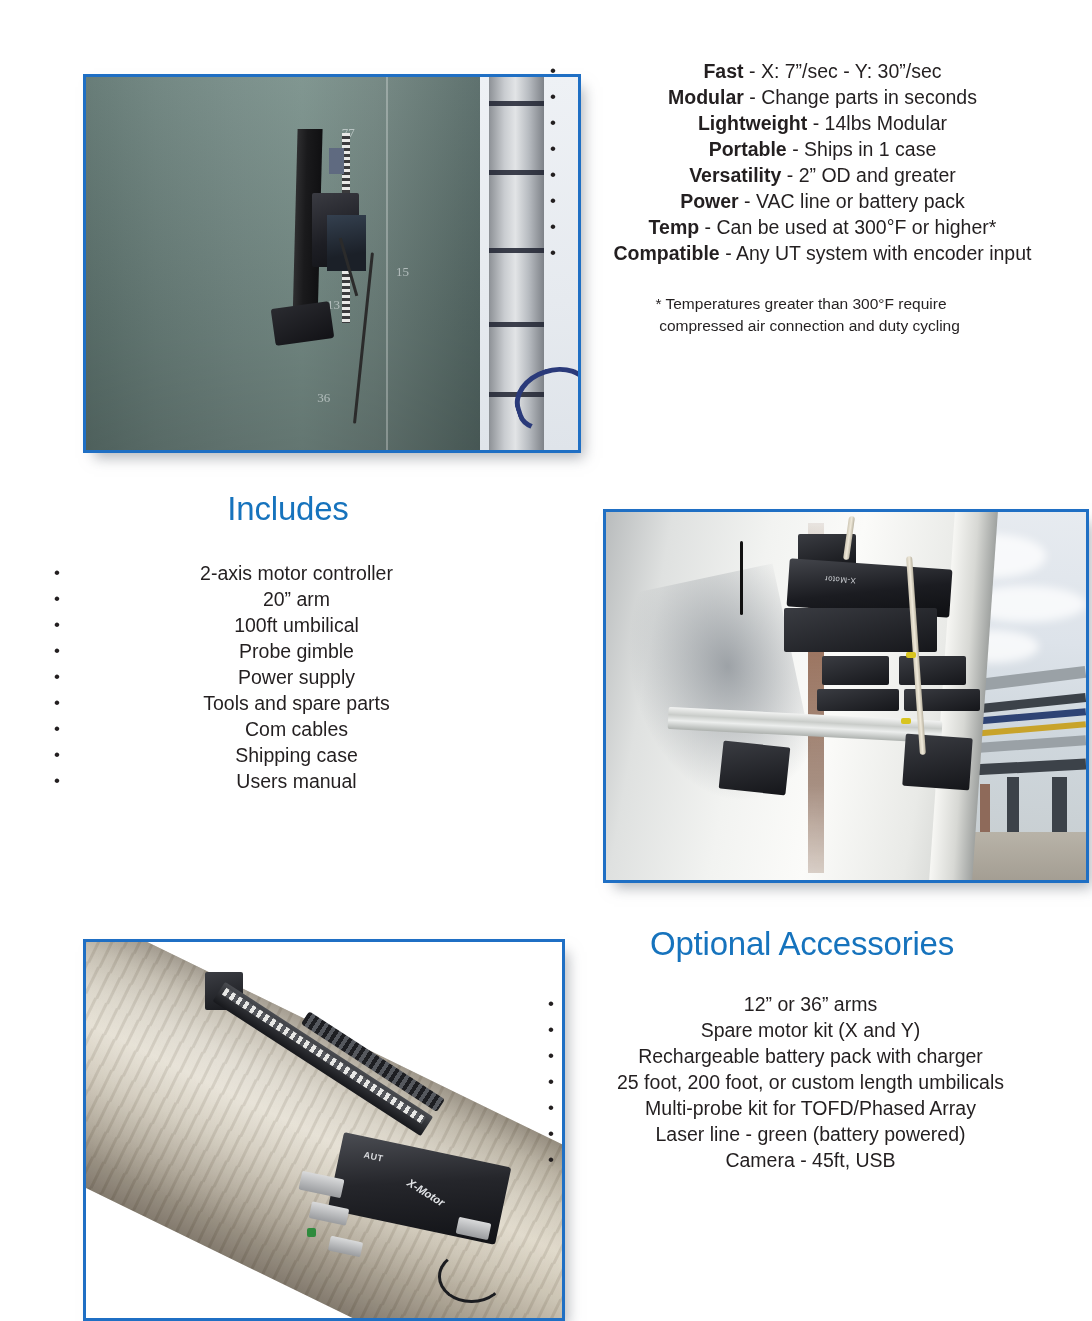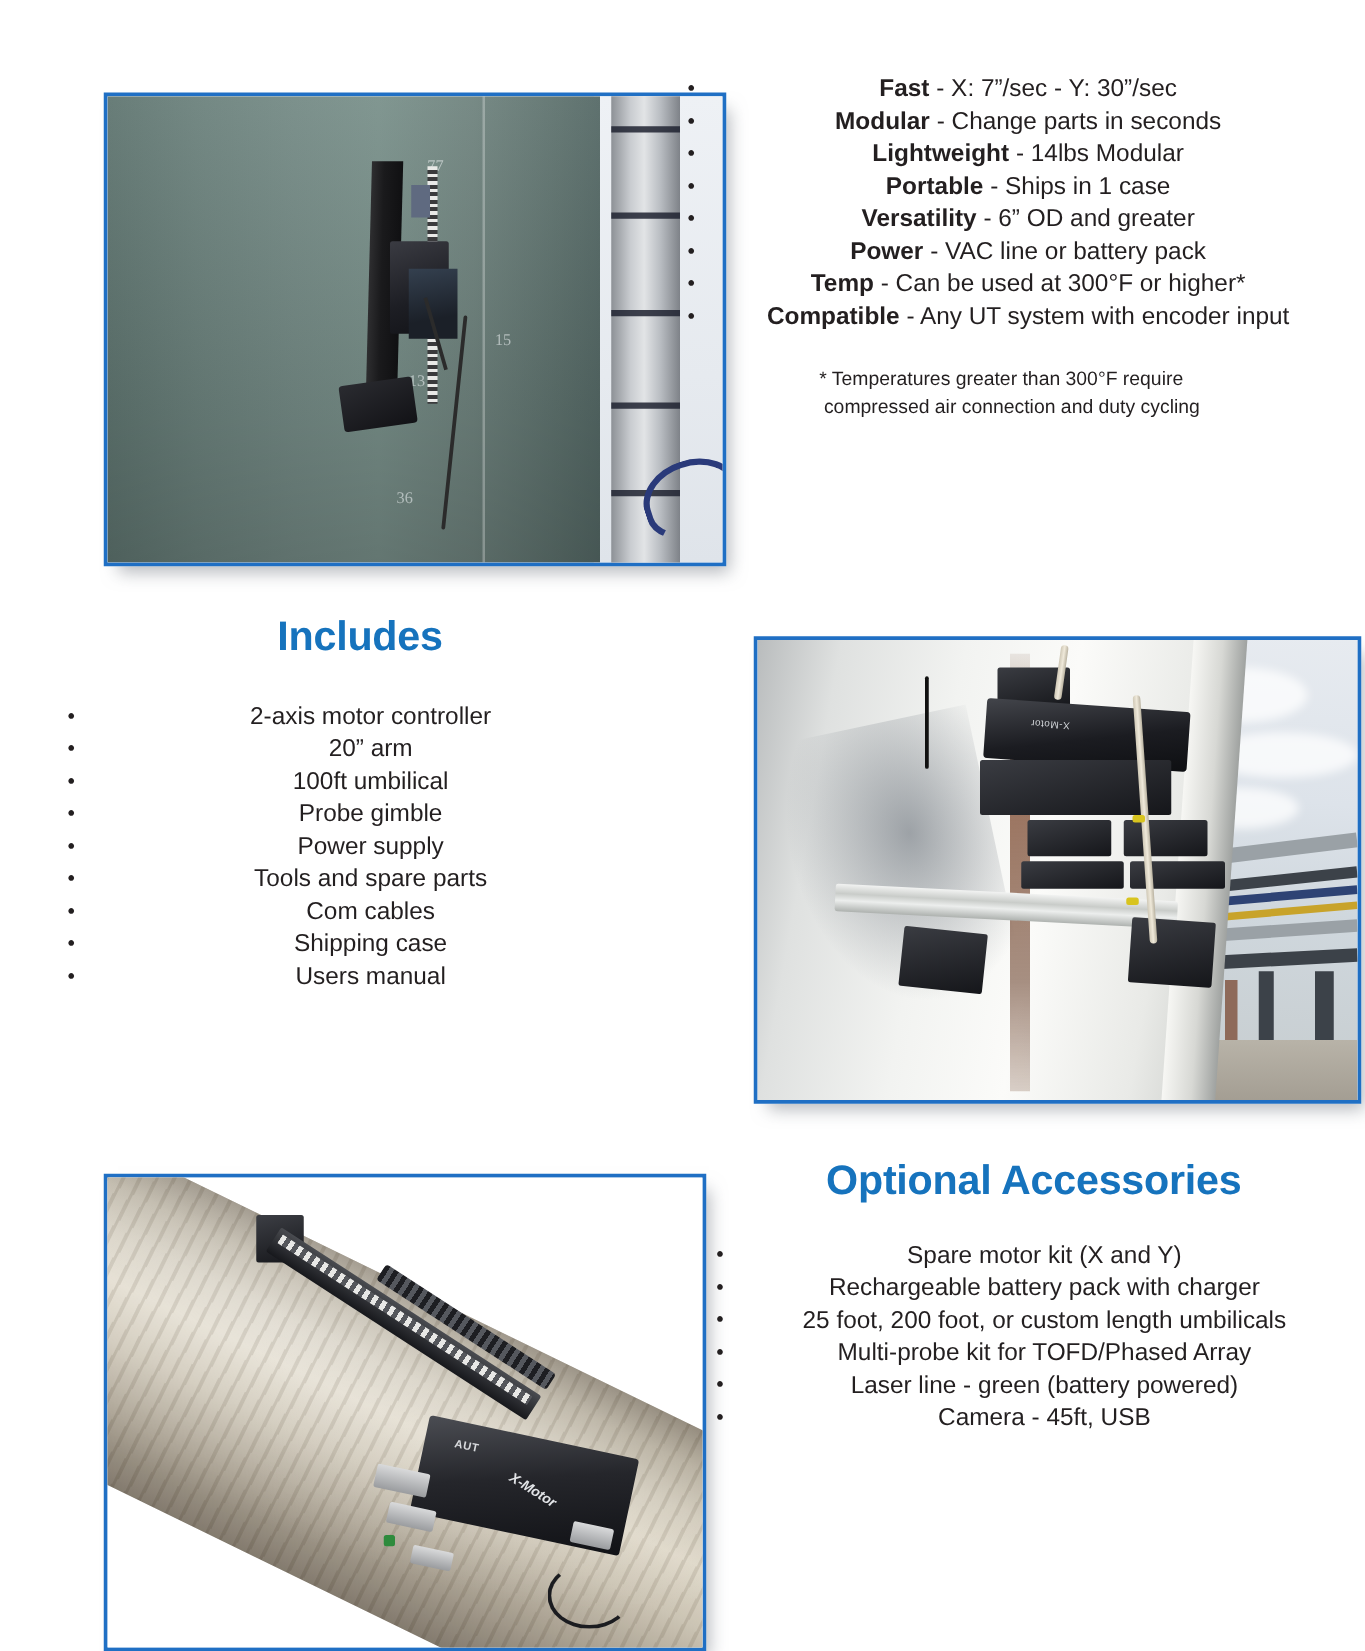--- a/index.html
+++ b/index.html
@@ -281,31 +281,31 @@
 
   #footnote {
     left: 566px; top: 293px; width: 470px;
     font-size: 15.5px; line-height: 22px; color: #231f20;
   }
   #footnote .ln2 { padding-left: 17px; }
 
   h2.sect {
     margin: 0;
     font-size: 33px;
-    font-weight: bold;
+    font-weight: normal;
     color: #1673bd;
     letter-spacing: -0.2px;
     line-height: 38px;
   }
 
   #includes { left: 53px; top: 490px; width: 470px; }
   #includes ul.bul { margin-top: 32px; }
   #includes ul.bul > li { font-size: 19.5px; line-height: 26px; }
 
-  #optional { left: 547px; top: 925px; width: 510px; margin-left: 25px; }
+  #optional { left: 547px; top: 925px; width: 510px; }
   #optional ul.bul { margin-top: 28px; }
   #optional ul.bul > li { font-size: 19.5px; line-height: 26px; }
 </style>
 </head>
 <body>
 
 <figure class="photo" id="photo-tank">
   <div class="scene">
     <div class="sky"></div>
     <div class="wall"></div>
@@ -338,21 +338,21 @@
          transform:rotate(-16deg);"></div>
   </div>
 </figure>
 
 <section class="textblock" id="features">
   <ul class="bul">
     <li><b>Fast</b> <span>- X: 7”/sec  -   Y: 30”/sec</span></li>
     <li><b>Modular</b> <span>- Change parts in seconds</span></li>
     <li><b>Lightweight</b> <span>-  14lbs Modular</span></li>
     <li><b>Portable</b> <span>- Ships in 1 case</span></li>
-    <li><b>Versatility</b> <span>- 6” OD and greater</span></li>
+    <li><b>Versatility</b> <span>- 2” OD and greater</span></li>
     <li><b>Power</b> <span>- VAC line or battery pack</span></li>
     <li><b>Temp</b> <span>- Can be used at 300°F or higher*</span></li>
     <li><b>Compatible</b> <span>- Any UT system with encoder input</span></li>
   </ul>
 </section>
 
 <div class="textblock" id="footnote">
   <div>* Temperatures greater than 300°F require</div>
   <div class="ln2">compressed air connection and duty cycling</div>
 </div>
@@ -435,20 +435,21 @@
     <div class="conn" style="left:51%; top:79%; width:7%; height:4%; transform:rotate(12deg);"></div>
     <div class="greenled" style="left:46.5%; top:76%;"></div>
     <div class="conn" style="left:78%; top:74%; width:7%; height:4.5%; transform:rotate(12deg);"></div>
     <div class="cableloop"></div>
   </div>
 </figure>
 
 <section class="textblock" id="optional">
   <h2 class="sect">Optional Accessories</h2>
   <ul class="bul">
+    <li>12” or 36” arms</li>
     <li>Spare motor kit (X and Y)</li>
     <li>Rechargeable battery pack with charger</li>
     <li>25 foot, 200 foot, or custom length umbilicals</li>
     <li>Multi-probe kit for TOFD/Phased Array</li>
     <li>Laser line - green (battery powered)</li>
     <li>Camera - 45ft, USB</li>
   </ul>
 </section>
 
 </body></html>

